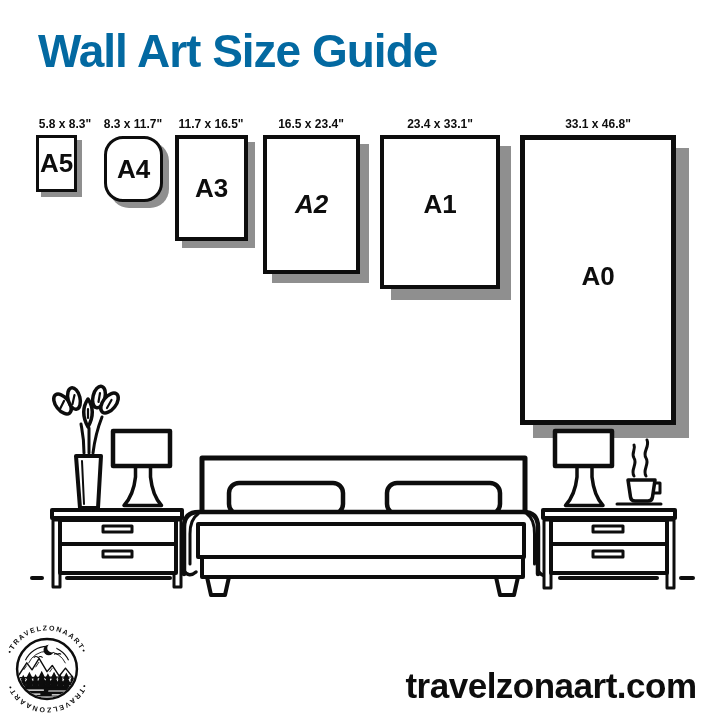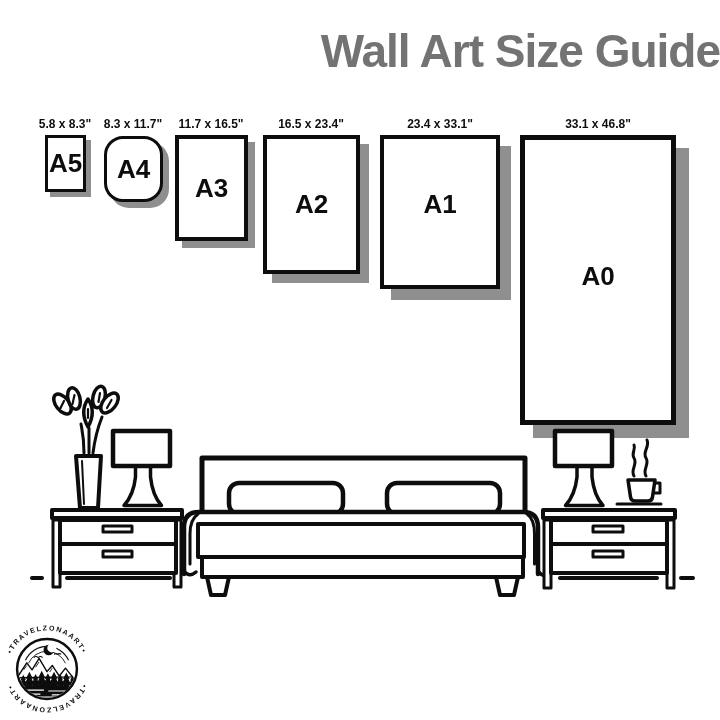--- a/index.html
+++ b/index.html
@@ -1,38 +1,38 @@
 <!DOCTYPE html>
 <html><head>
 <meta charset="utf-8">
 <style>
   html,body { margin:0; padding:0; background:#fff; }
   .page {
     position:relative; width:720px; height:720px; background:#ffffff;
     overflow:hidden; font-family:"Liberation Sans", sans-serif; color:#111;
   }
   .title {
-    position:absolute; top:24px; left:0; right:0; text-align:right;
-    font-size:46px; font-weight:800; letter-spacing:-1px; color:#737373;
+    position:absolute; top:24px; left:0; right:0; text-align:left;
+    font-size:46px; font-weight:800; letter-spacing:-1px; color:#0369a1;padding-left:38px;
   }
   .size-label {
     position:absolute; top:117px; transform:translateX(-50%);
     white-space:nowrap; font-size:12px; font-weight:700; color:#0d0d0d;
   }
   .size-box {
     position:absolute; box-sizing:border-box; background:#fff;
     border:3px solid #0d0d0d; display:flex; align-items:center; justify-content:center;
     font-weight:700; font-size:26px; color:#0d0d0d;
   }
   .lbl-a5 { left:65px; }  .lbl-a4 { left:133px; } .lbl-a3 { left:211px; }
   .lbl-a2 { left:311px; } .lbl-a1 { left:440px; } .lbl-a0 { left:598px; }
-  .box-a5 { left:45px;  top:135px; width:41px;  height:57px;  box-shadow:5px 5px 0 #8f8f8f; }
+  .box-a5 { left:36px;  top:135px; width:41px;  height:57px;  box-shadow:5px 5px 0 #8f8f8f; }
   .box-a4 { left:104px; top:136px; width:59px;  height:66px;  box-shadow:6px 6px 0 #8f8f8f;border-radius:19px; }
   .box-a3 { left:175px; top:135px; width:73px;  height:106px; border-width:4px; box-shadow:7px 7px 0 #8f8f8f;text-align:center; }
-  .box-a2 { left:263px; top:135px; width:97px;  height:139px; border-width:4px; box-shadow:9px 9px 0 #8f8f8f; }
+  .box-a2 { left:263px; top:135px; width:97px;  height:139px; border-width:4px; box-shadow:9px 9px 0 #8f8f8f;font-style:italic; }
   .box-a1 { left:380px; top:135px; width:120px; height:154px; border-width:4px; box-shadow:11px 11px 0 #8f8f8f; padding-bottom:16px; }
   .box-a0 { left:520px; top:135px; width:156px; height:290px; border-width:5px; box-shadow:13px 13px 0 #8f8f8f; padding-bottom:8px; }
   .scene { position:absolute; left:0; top:378px; width:720px; height:230px; }
   .logo  { position:absolute; left:3px; top:625px; width:88px; height:88px; }
   .website {
     position:absolute; top:666px; left:401px; width:300px; text-align:center;
     font-size:35px; font-weight:800; letter-spacing:-0.5px; color:#0d0d0d;
   }
 </style>
 </head>
@@ -187,14 +187,15 @@
         <use href="#tree" transform="translate(72,71) scale(0.95)"></use>
         <use href="#tree" transform="translate(79,70) scale(0.7)"></use>
       </g>
       <g>
         <rect x="16" y="71" width="68" height="13" fill="#0d0d0d"></rect>
         <path d="M20,74 H46 M52,75 H78 M24,78.5 H42 M56,79.5 H72 M34,82 H58" stroke="#ffffff" stroke-width="1.4" fill="none" stroke-linecap="round"></path>
       </g>
     </g>
   </svg>
 
+  <div class="website">travelzonaart.com</div>
 
 </div>
 
 </body></html>

